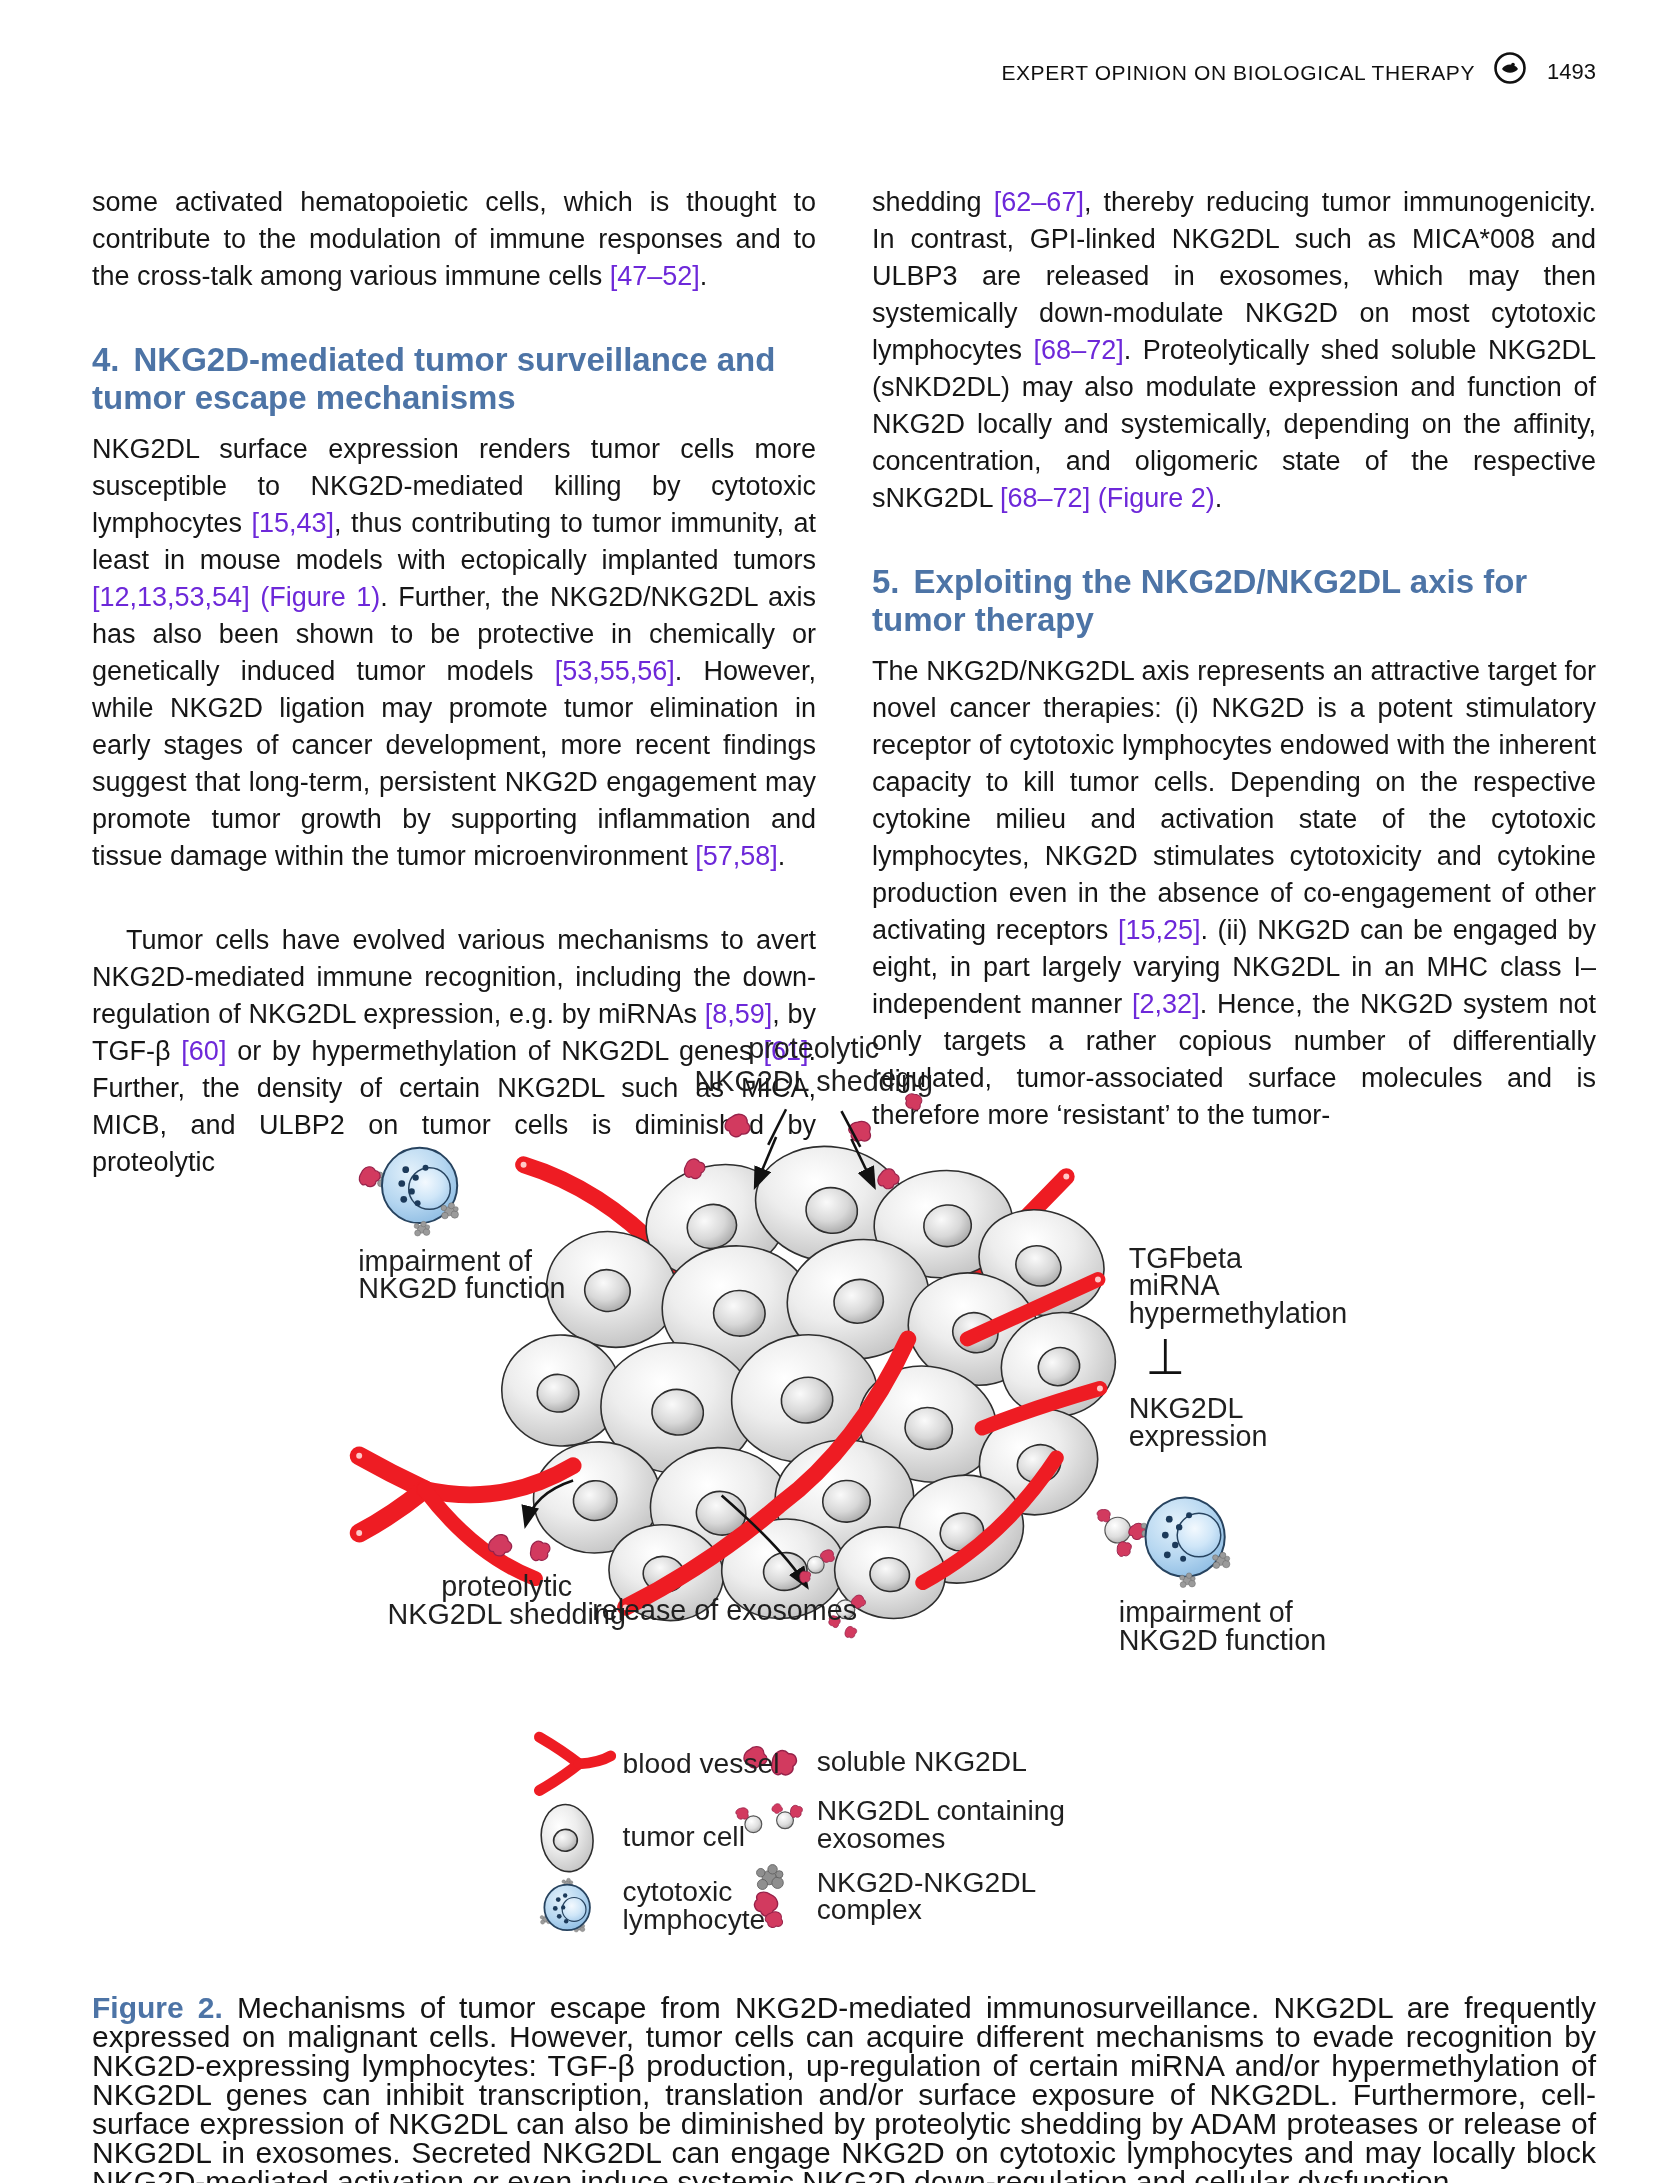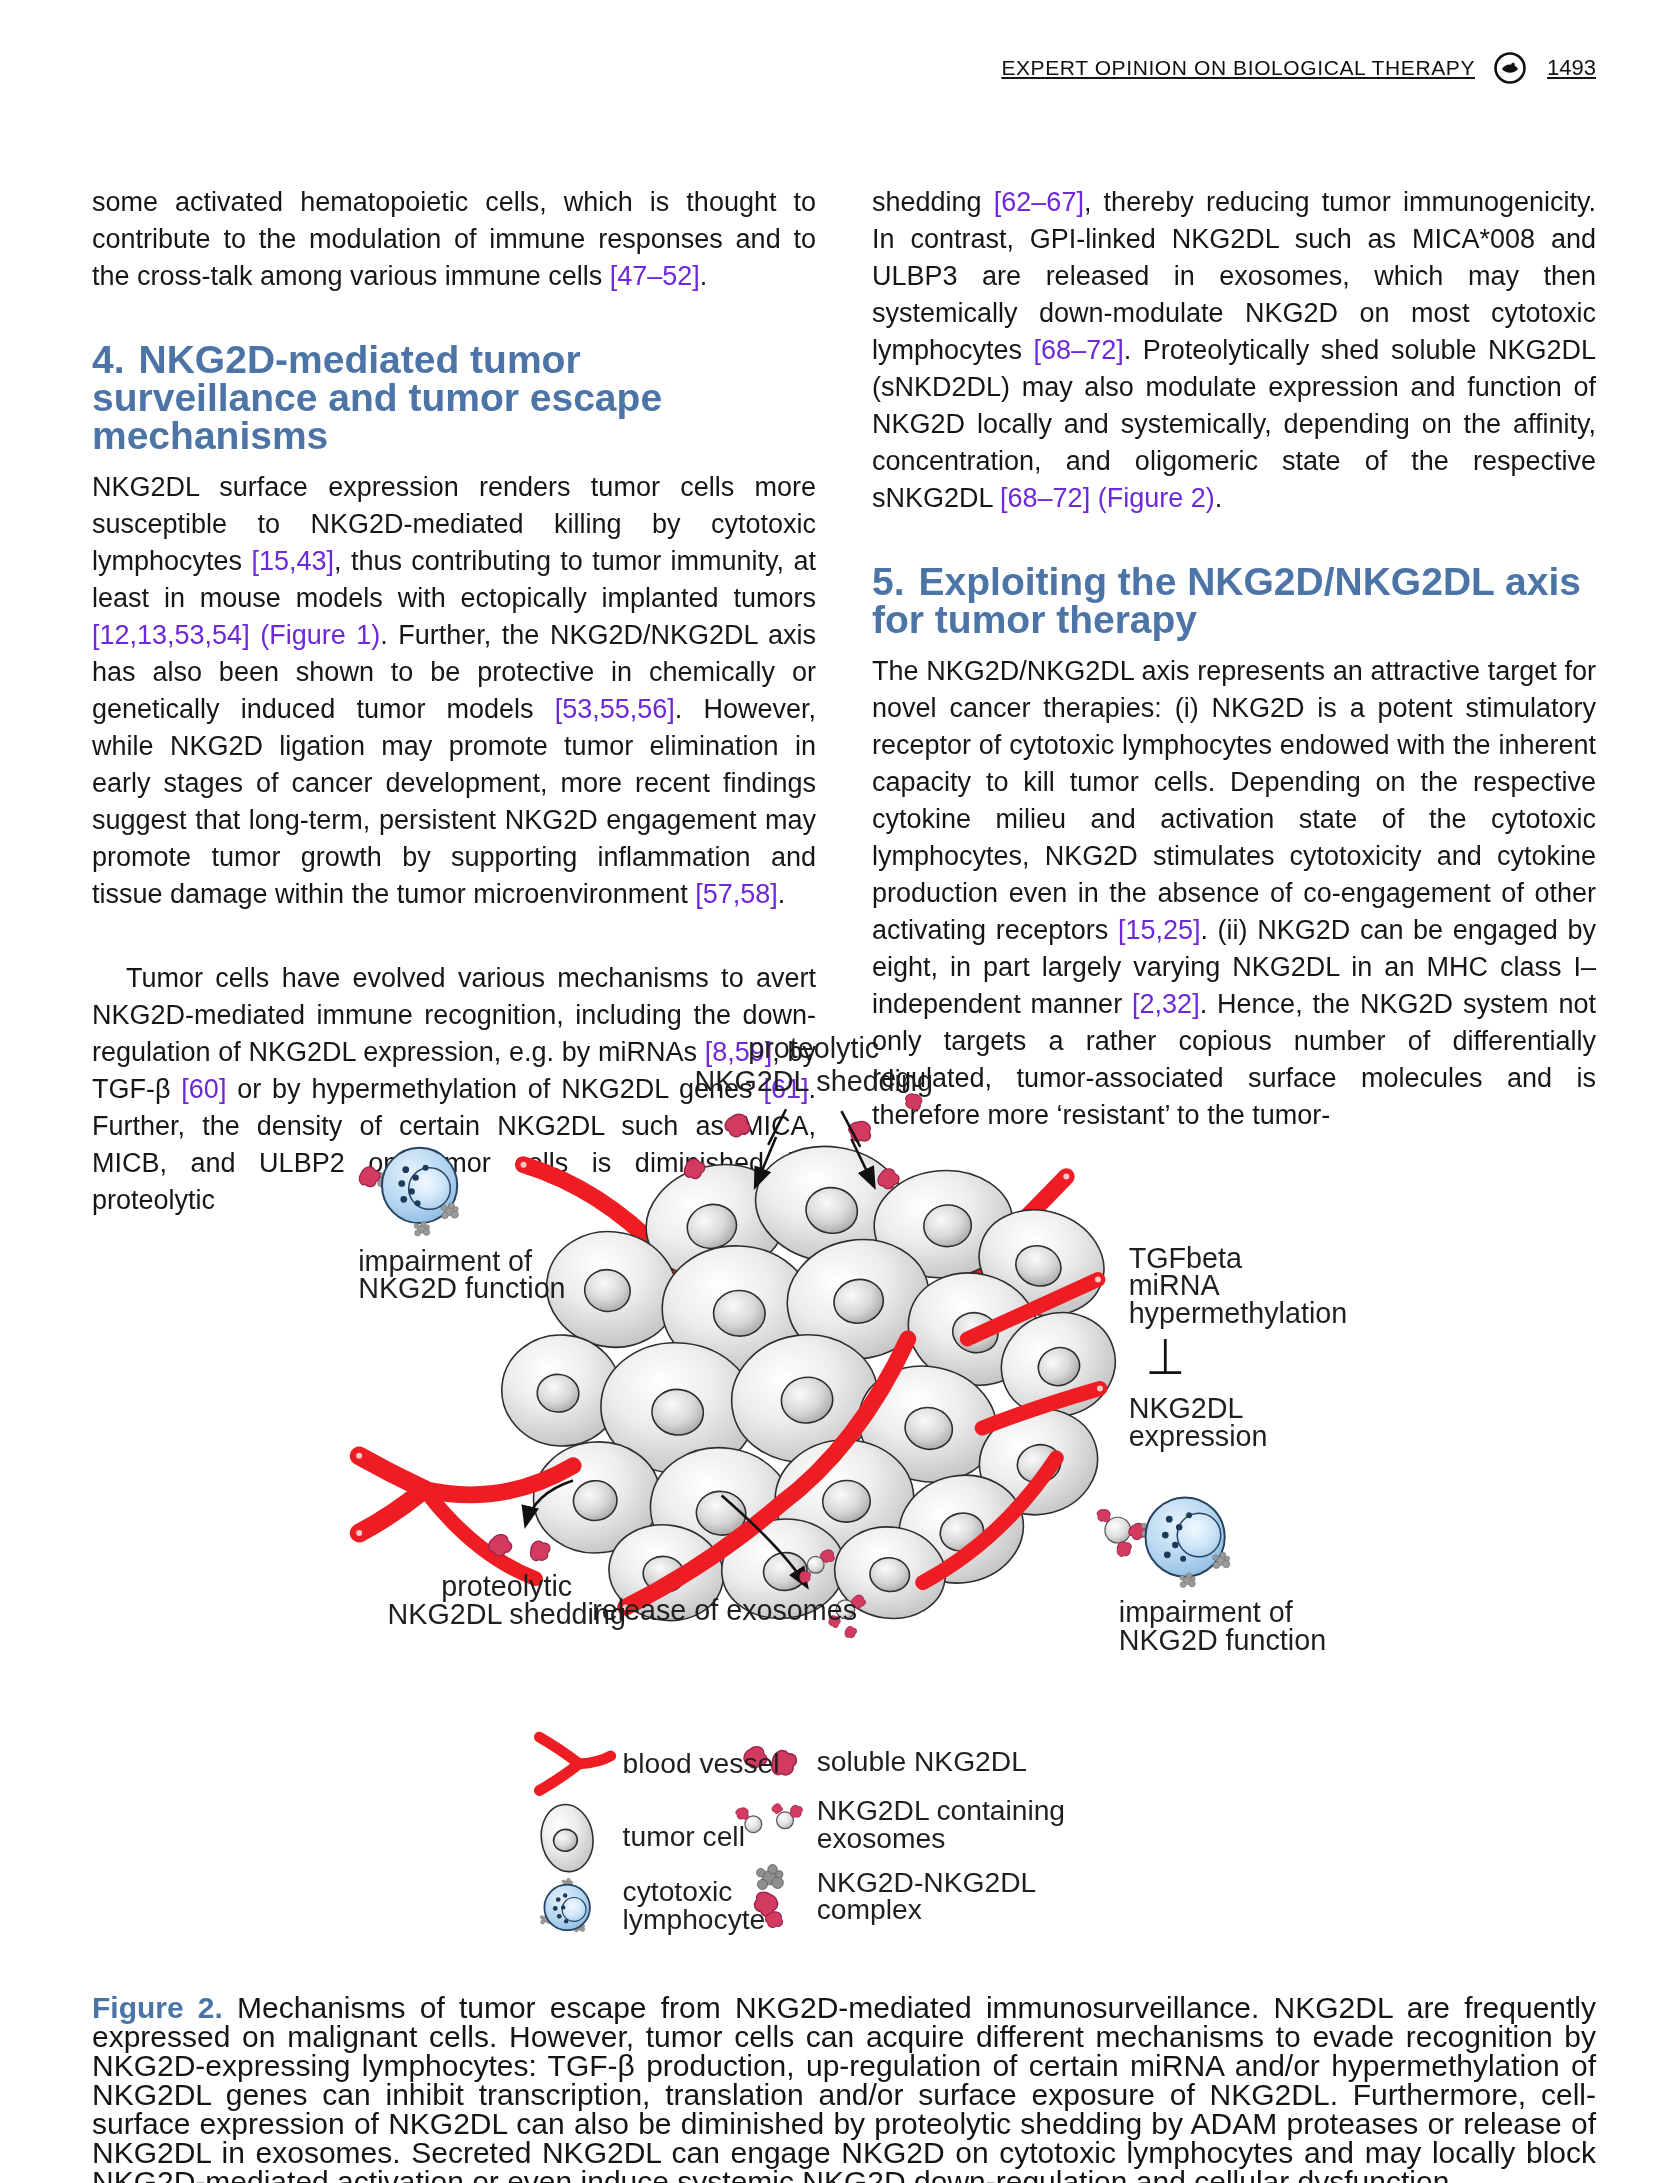--- a/index.html
+++ b/index.html
@@ -8,21 +8,21 @@
     width:1676px;height:2183px;
     background:#ffffff;
     font-family:"Liberation Sans", sans-serif;
     color:#161616;
     overflow:hidden;
     margin:0 auto;
   }
   
   .header{
     position:absolute;top:51px;right:80px;
-    display:flex;align-items:center;gap:18px;text-decoration:underline;
+    display:flex;align-items:flex-end;gap:18px;
   }
   .journal{
     font-size:21px;letter-spacing:0.6px;color:#101010;
   }
   .logo{display:inline-flex;align-items:center;}
   .pageno{font-size:22px;color:#101010;min-width:51px;text-align:right;}
 
   
   .columns{
     position:absolute;top:184px;left:92px;width:1504px;
@@ -32,21 +32,21 @@
   .body-par{
     margin:0;
     font-size:27px;line-height:37px;
     text-align:justify;
     color:#161616;
   }
   .body-par.indent{text-indent:34px;margin-top:47px;}
   .cite{color:#6d28d9;}
   h2.sec{
     margin:46px 0 14px 0;
-    font-size:39px;line-height:38px;
+    font-size:33px;line-height:38px;
     color:#4d74a6;font-weight:bold;
   }
   h2.sec .num{margin-right:14px;}
 
   
   .figure-wrap{
     position:absolute;top:1030px;left:274px;width:1129px;height:921px;
   }
   .figure-wrap svg{display:block;}
 

